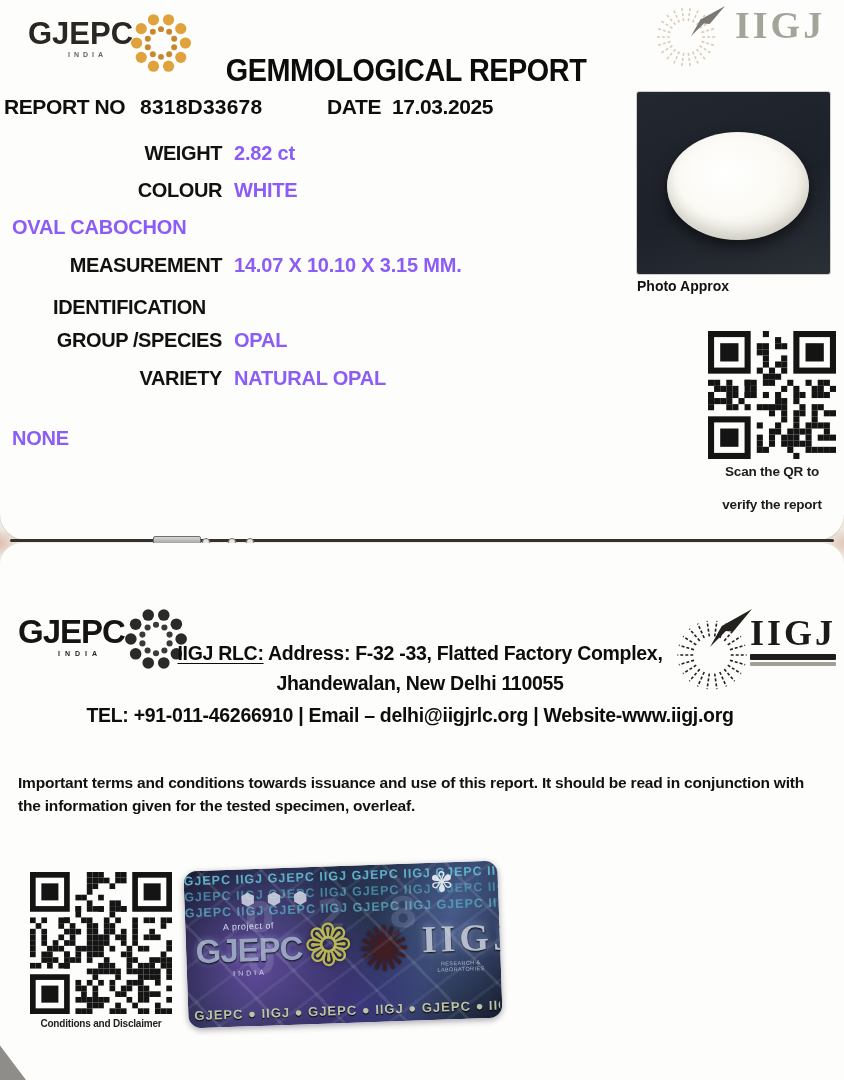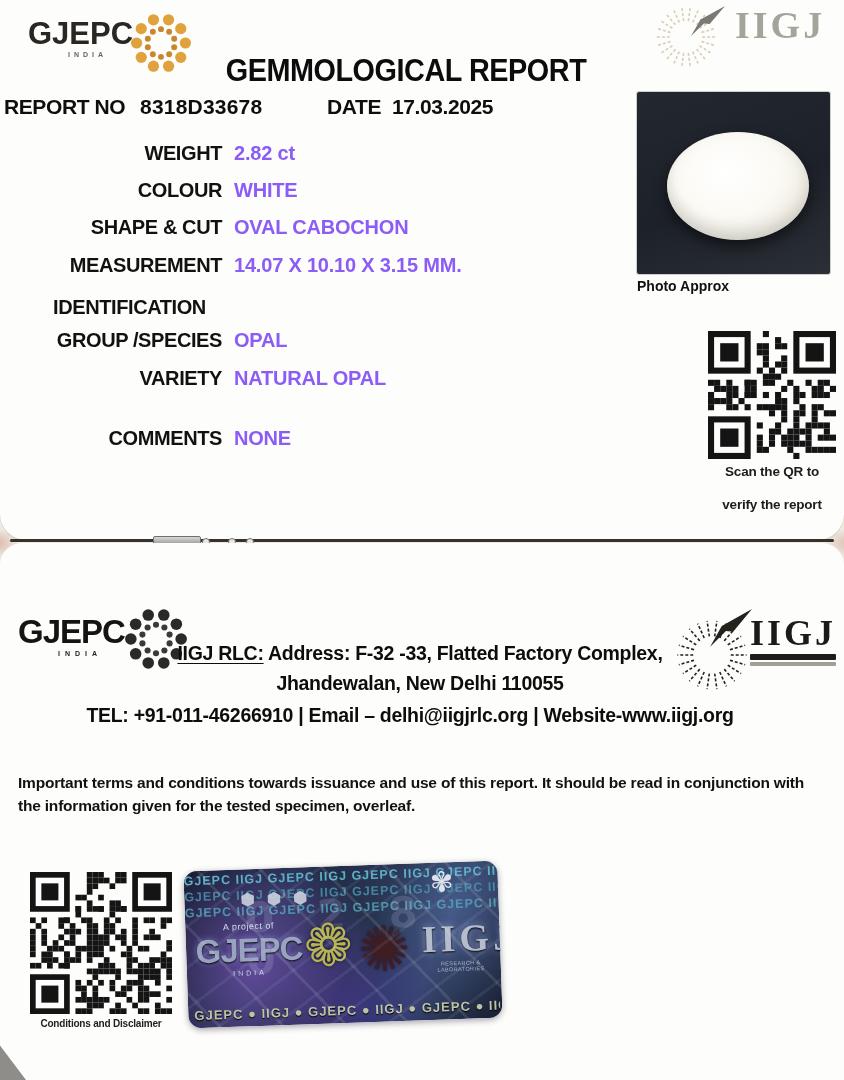--- a/index.html
+++ b/index.html
@@ -146,40 +146,38 @@
 
   <div class="frow" style="top:142px;">
     <div class="flabel">WEIGHT</div>
     <div class="fvalue">2.82 ct</div>
   </div>
   <div class="frow" style="top:179px;">
     <div class="flabel">COLOUR</div>
     <div class="fvalue">WHITE</div>
   </div>
   <div class="frow" style="top:216px;">
-    <div class="flabel">SHAPE &amp; CUT</div>
     <div class="fvalue">OVAL CABOCHON</div>
   </div>
   <div class="frow" style="top:254px;">
     <div class="flabel">MEASUREMENT</div>
     <div class="fvalue">14.07 X 10.10 X 3.15 MM.</div>
   </div>
 
   <div class="ident-head abs" style="left:53px;top:296px;">IDENTIFICATION</div>
 
   <div class="frow" style="top:329px;">
     <div class="flabel">GROUP /SPECIES</div>
     <div class="fvalue">OPAL</div>
   </div>
   <div class="frow" style="top:367px;">
     <div class="flabel">VARIETY</div>
     <div class="fvalue">NATURAL OPAL</div>
   </div>
   <div class="frow" style="top:427px;">
-    <div class="flabel">COMMENTS</div>
     <div class="fvalue">NONE</div>
   </div>
 
   <div class="abs" id="photo-box">
     <div class="abs" id="opal"></div>
   </div>
   <div class="photo-cap abs" style="left:637px;top:278px;width:193px;text-align:left;">Photo Approx</div>
 
   <span class="abs" style="left:708px;top:331px;">
       <svg width="128" height="128" style="display: block;">

